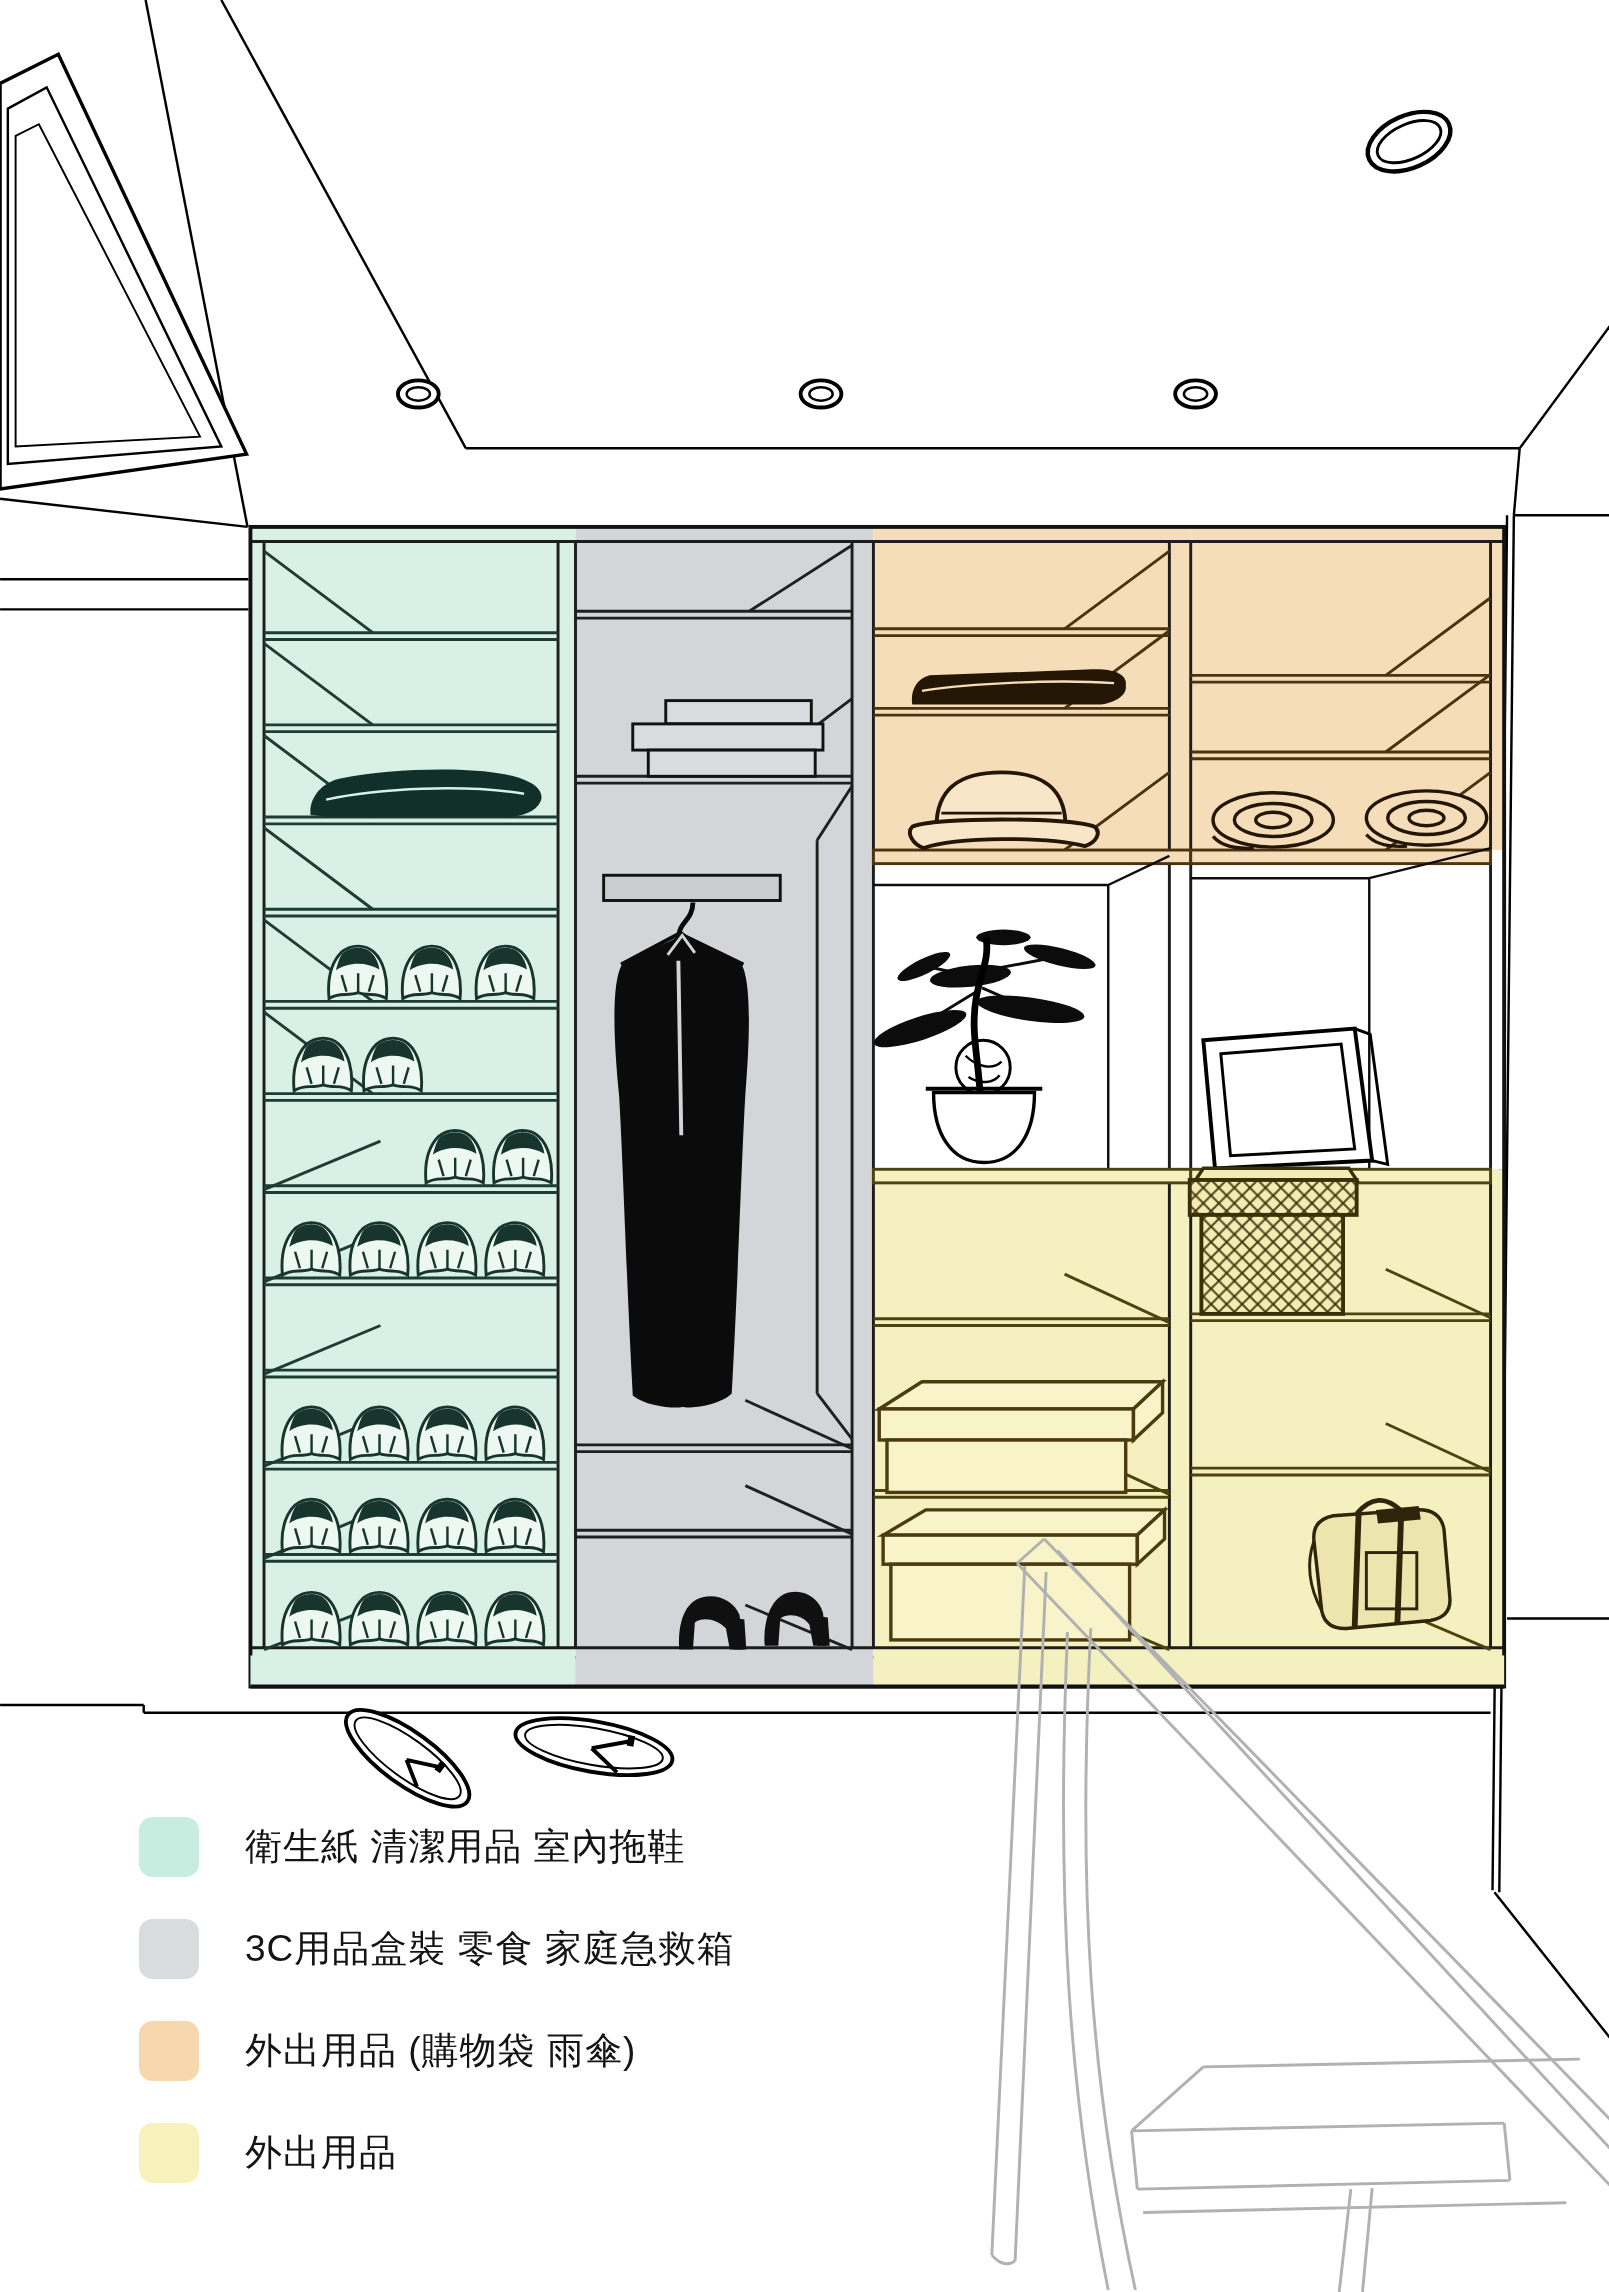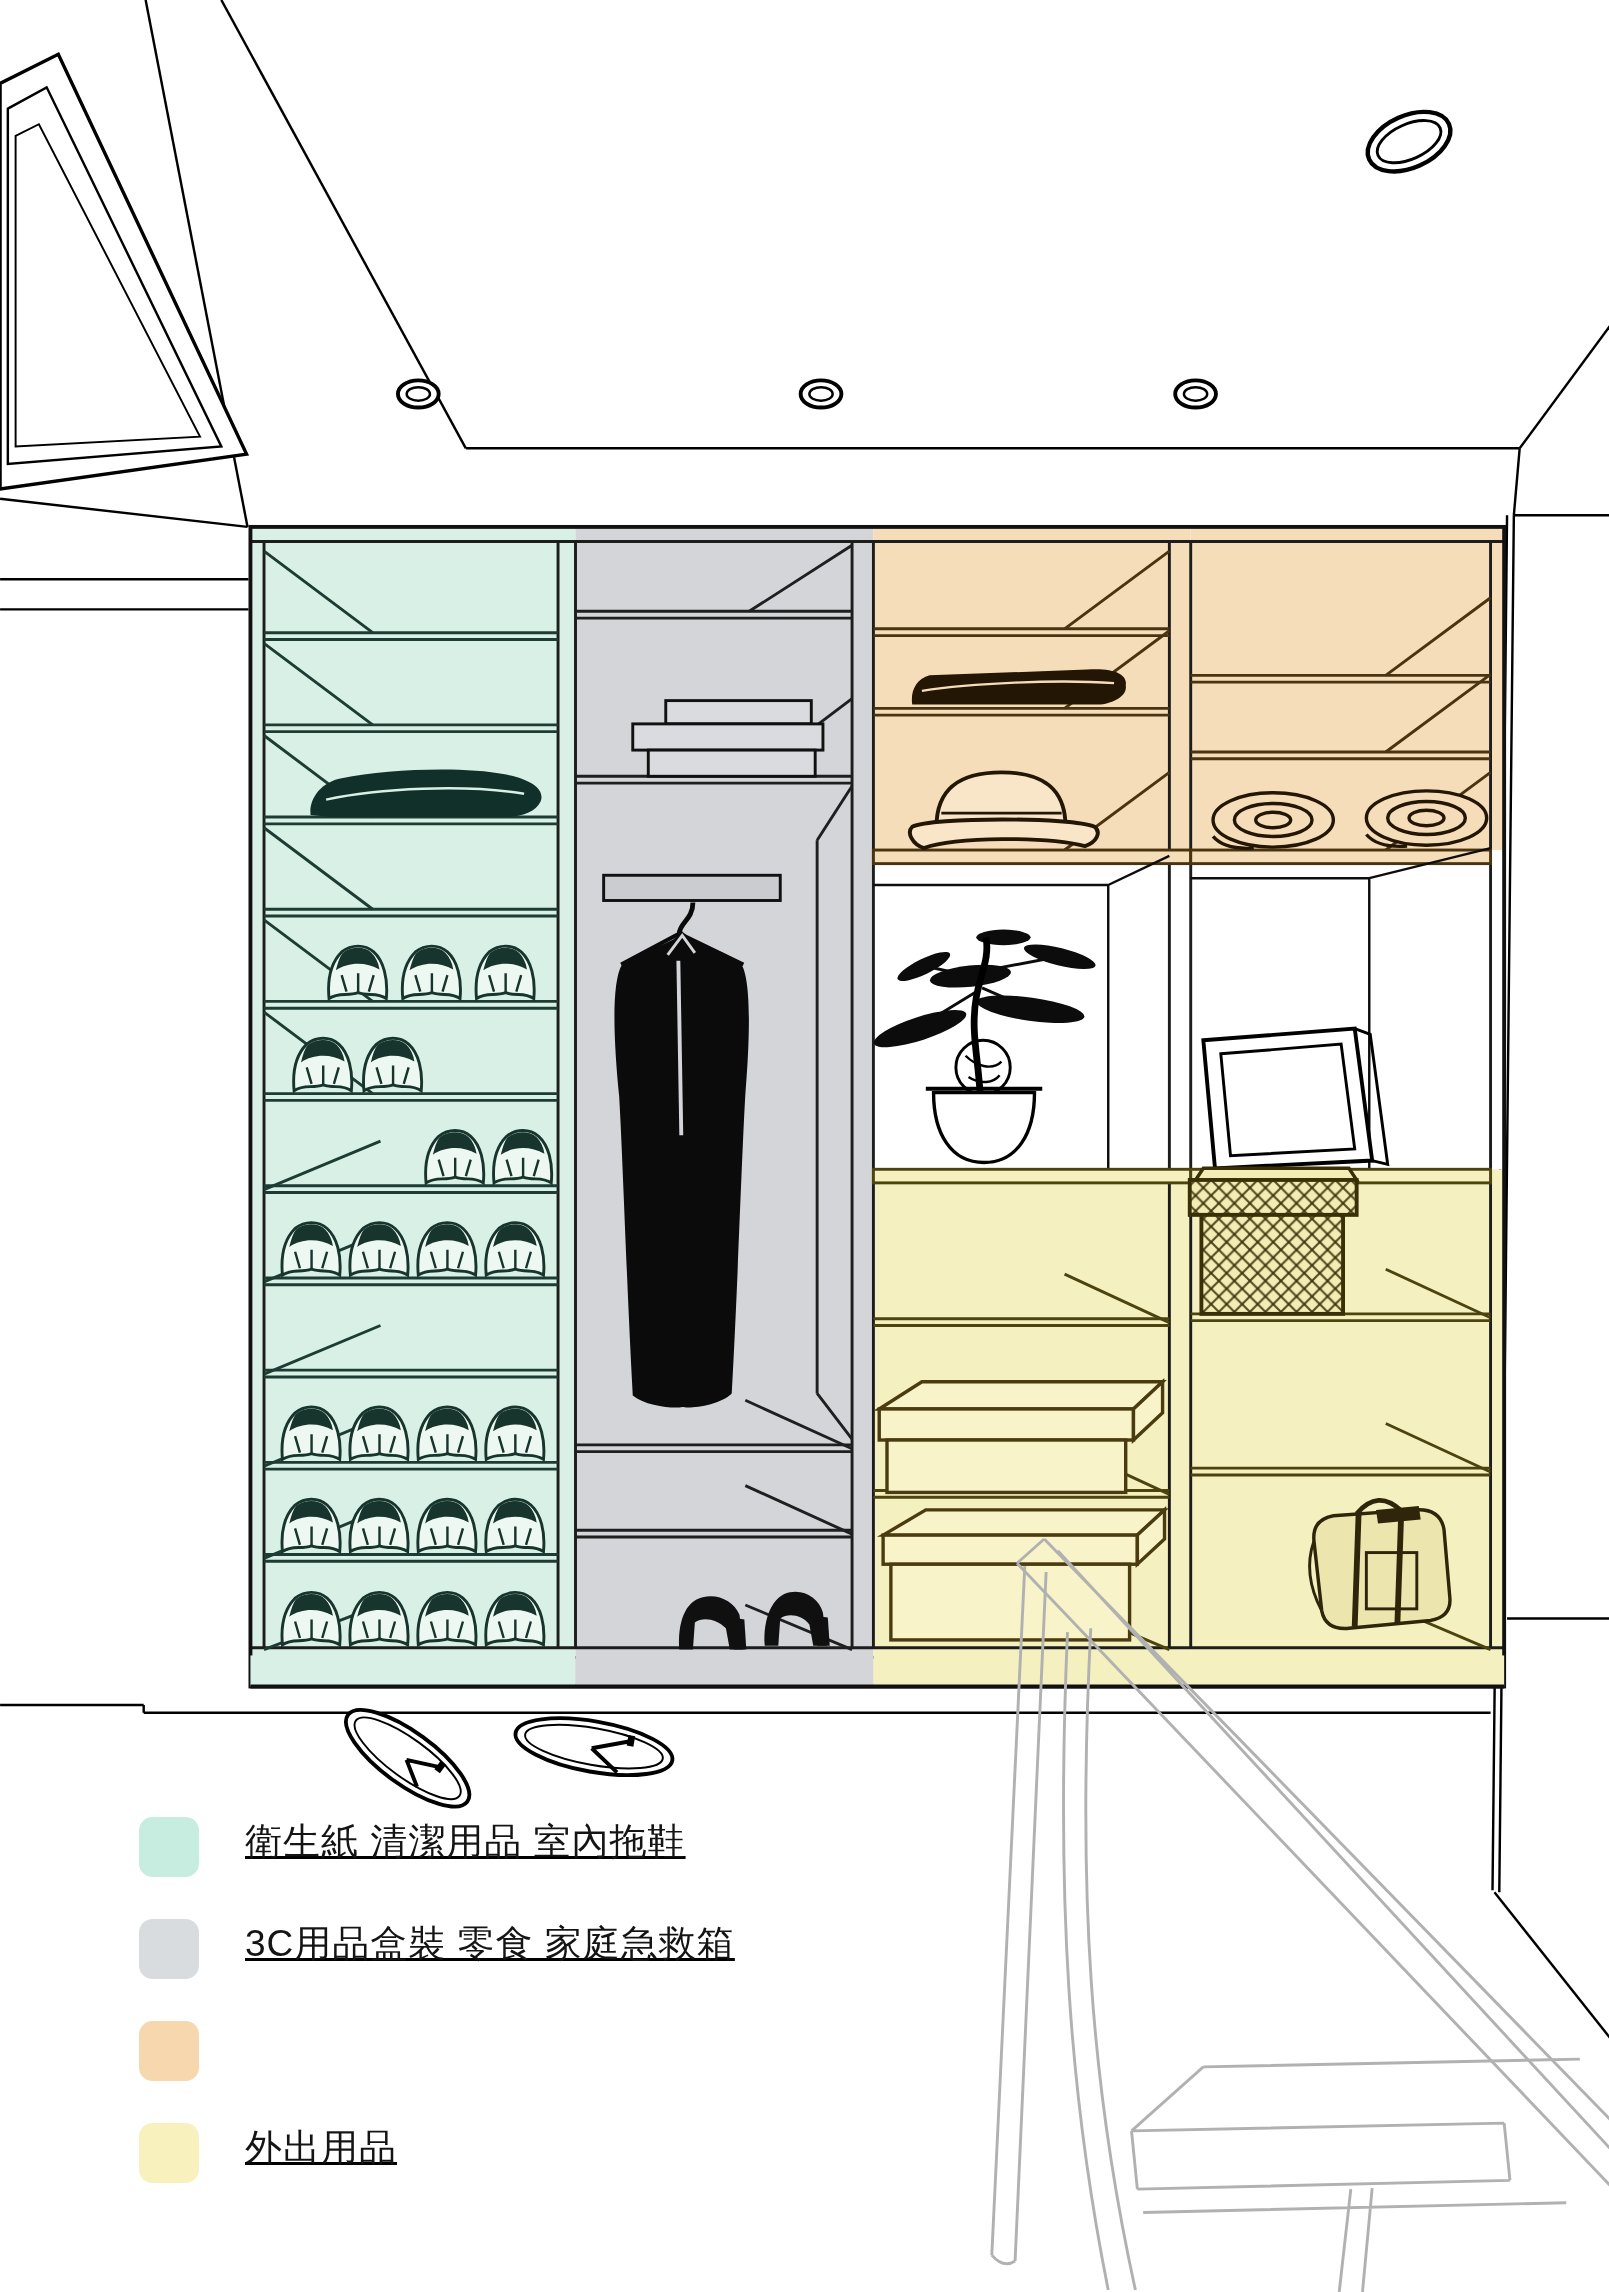--- a/index.html
+++ b/index.html
@@ -1,20 +1,20 @@
 <!DOCTYPE html>
 <html><head>
 <meta charset="utf-8">
 <style>
   html,body{margin:0;padding:0;background:#fff;}
   .stage{position:relative;width:1610px;height:2292px;background:#ffffff;overflow:hidden;
          font-family:"Liberation Sans", sans-serif;}
   .scene-svg{position:absolute;left:0;top:0;}
   .legend{position:absolute;left:139px;top:1817px;width:679px;}
-  .legend-row{display:flex;align-items:flex-start;height:60px;margin-bottom:42px;text-decoration:underline;}
+  .legend-row{display:flex;align-items:center;height:60px;margin-bottom:42px;}
   .legend-swatch{width:60px;height:60px;flex:0 0 60px;}
   .legend-label{margin-left:46px;font-size:37px;color:#141414;letter-spacing:1px;white-space:nowrap;}
 </style>
 </head>
 <body>
 
 <div class="stage">
 
 <svg class="scene-svg" width="1610" height="2292" viewBox="0 0 1659 2362">
   <defs>
@@ -301,20 +301,21 @@
   <div class="legend-row">
     <svg class="legend-swatch" width="60" height="60" viewBox="0 0 62 62">
       <rect x="0" y="0" width="62" height="62" rx="14" fill="#d9dcdf"></rect>
     </svg>
     <span class="legend-label">3C用品盒裝 零食 家庭急救箱</span>
   </div>
   <div class="legend-row">
     <svg class="legend-swatch" width="60" height="60" viewBox="0 0 62 62">
       <rect x="0" y="0" width="62" height="62" rx="14" fill="#f7d7ae"></rect>
     </svg>
+    <span class="legend-label">外出用品 (購物袋 雨傘)</span>
   </div>
   <div class="legend-row">
     <svg class="legend-swatch" width="60" height="60" viewBox="0 0 62 62">
       <rect x="0" y="0" width="62" height="62" rx="14" fill="#f8f1bd"></rect>
     </svg>
     <span class="legend-label">外出用品</span>
   </div>
 </div>
 
 </div>

